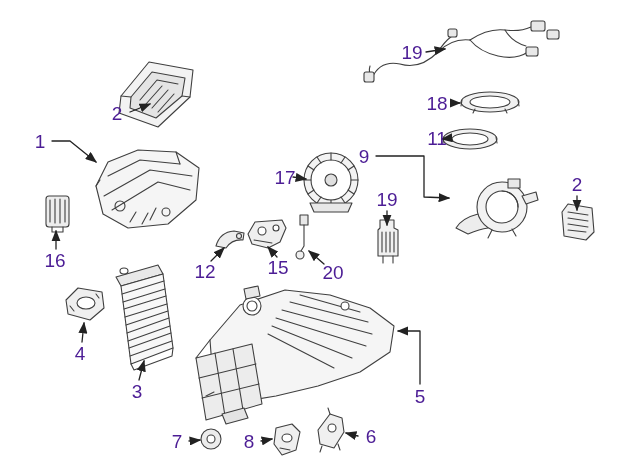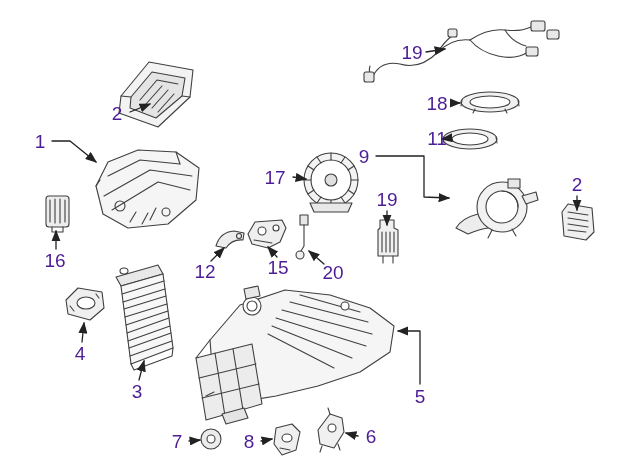--- a/index.html
+++ b/index.html
@@ -213,17 +213,17 @@
   <div class="callout" style="left:177px;top:441px">7</div>
   <div class="callout" style="left:249px;top:441px">8</div>
   <div class="callout" style="left:364px;top:156px">9</div>
   <div class="callout" style="left:437px;top:138px">11</div>
   <div class="callout" style="left:437px;top:103px">18</div>
   <div class="callout" style="left:333px;top:272px">20</div>
   <div class="callout" style="left:55px;top:260px">16</div>
   <div class="callout" style="left:577px;top:184px">2</div>
   <div class="callout" style="left:278px;top:267px">15</div>
   <div class="callout" style="left:205px;top:271px">12</div>
-  <div class="callout" style="left:275px;top:177px">17</div>
+  <div class="callout" style="left:285px;top:177px">17</div>
   <div class="callout" style="left:387px;top:199px">19</div>
   <div class="callout" style="left:412px;top:52px">19</div>
 
 </div>
 
 </body></html>

